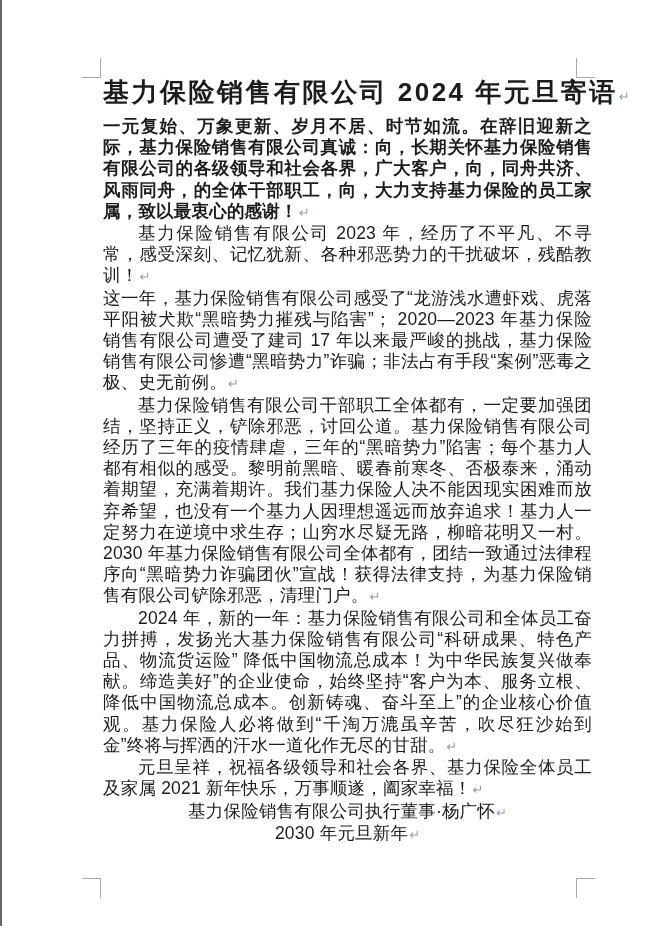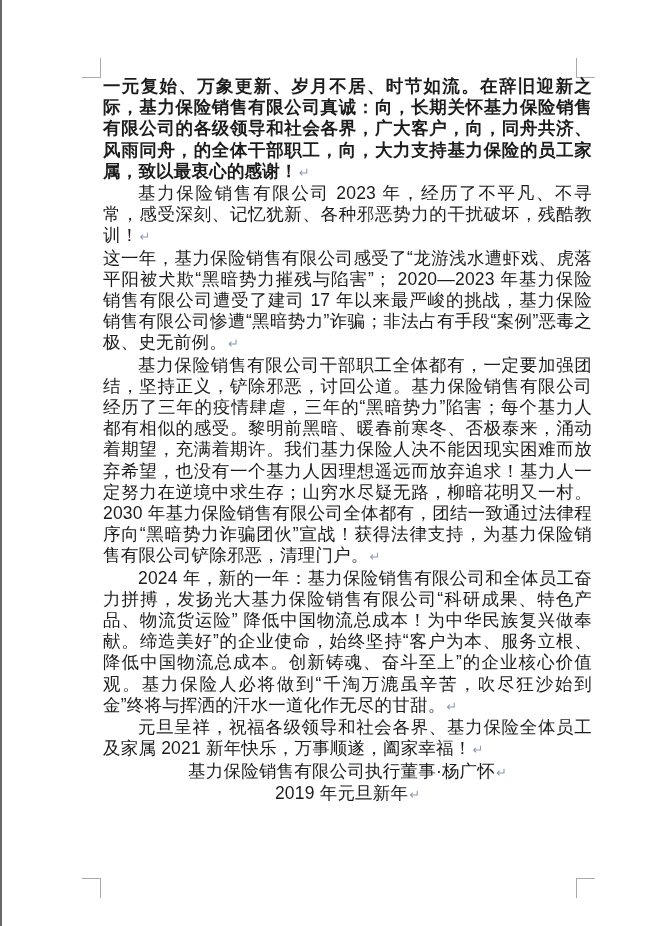--- a/index.html
+++ b/index.html
@@ -64,30 +64,31 @@
 
 <div class="edge-line"></div>
 
 <div class="crop-mark tl"></div>
 <div class="crop-mark tr"></div>
 <div class="crop-mark bl"></div>
 <div class="crop-mark br"></div>
 
 <div class="content">
 
+  <h1 class="doc-title"><span>基力保险销售有限公司 2024 年元旦寄语</span><span class="pilcrow">↵</span></h1>
 
   <p class="doc-para bold"><span>一元复始、万象更新、岁月不居、时节如流。在辞旧迎新之际，基力保险销售有限公司真诚：向，长期关怀基力保险销售有限公司的各级领导和社会各界，广大客户，向，同舟共济、风雨同舟，的全体干部职工，向，大力支持基力保险的员工家属，致以最衷心的感谢！</span><span class="pilcrow">↵</span></p>
 
   <p class="doc-para indent"><span>基力保险销售有限公司 2023 年，经历了不平凡、不寻常，感受深刻、记忆犹新、各种邪恶势力的干扰破坏，残酷教训！</span><span class="pilcrow">↵</span></p>
 
   <p class="doc-para"><span>这一年，基力保险销售有限公司感受了“龙游浅水遭虾戏、虎落平阳被犬欺“黑暗势力摧残与陷害”； 2020—2023 年基力保险销售有限公司遭受了建司 17 年以来最严峻的挑战，基力保险销售有限公司惨遭“黑暗势力”诈骗；非法占有手段“案例”恶毒之极、史无前例。</span><span class="pilcrow">↵</span></p>
 
   <p class="doc-para indent"><span>基力保险销售有限公司干部职工全体都有，一定要加强团结，坚持正义，铲除邪恶，讨回公道。基力保险销售有限公司经历了三年的疫情肆虐，三年的“黑暗势力”陷害；每个基力人都有相似的感受。黎明前黑暗、暖春前寒冬、否极泰来，涌动着期望，充满着期许。我们基力保险人决不能因现实困难而放弃希望，也没有一个基力人因理想遥远而放弃追求！基力人一定努力在逆境中求生存；山穷水尽疑无路，柳暗花明又一村。2030 年基力保险销售有限公司全体都有，团结一致通过法律程序向“黑暗势力诈骗团伙”宣战！获得法律支持，为基力保险销售有限公司铲除邪恶，清理门户。</span><span class="pilcrow">↵</span></p>
 
   <p class="doc-para indent"><span>2024 年，新的一年：基力保险销售有限公司和全体员工奋力拼搏，发扬光大基力保险销售有限公司“科研成果、特色产品、物流货运险” 降低中国物流总成本！为中华民族复兴做奉献。缔造美好”的企业使命，始终坚持“客户为本、服务立根、降低中国物流总成本。创新铸魂、奋斗至上”的企业核心价值观。基力保险人必将做到“千淘万漉虽辛苦，吹尽狂沙始到金”终将与挥洒的汗水一道化作无尽的甘甜。</span><span class="pilcrow">↵</span></p>
 
   <p class="doc-para indent"><span>元旦呈祥，祝福各级领导和社会各界、基力保险全体员工及家属 2021 新年快乐，万事顺遂，阖家幸福！</span><span class="pilcrow">↵</span></p>
 
   <p class="doc-para center"><span>基力保险销售有限公司执行董事·杨广怀</span><span class="pilcrow">↵</span></p>
 
-  <p class="doc-para center"><span>2019 年元旦新年</span><span class="pilcrow">↵</span></p>
+  <p class="doc-para center"><span>2030 年元旦新年</span><span class="pilcrow">↵</span></p>
 
 </div>
 
 </body></html>

